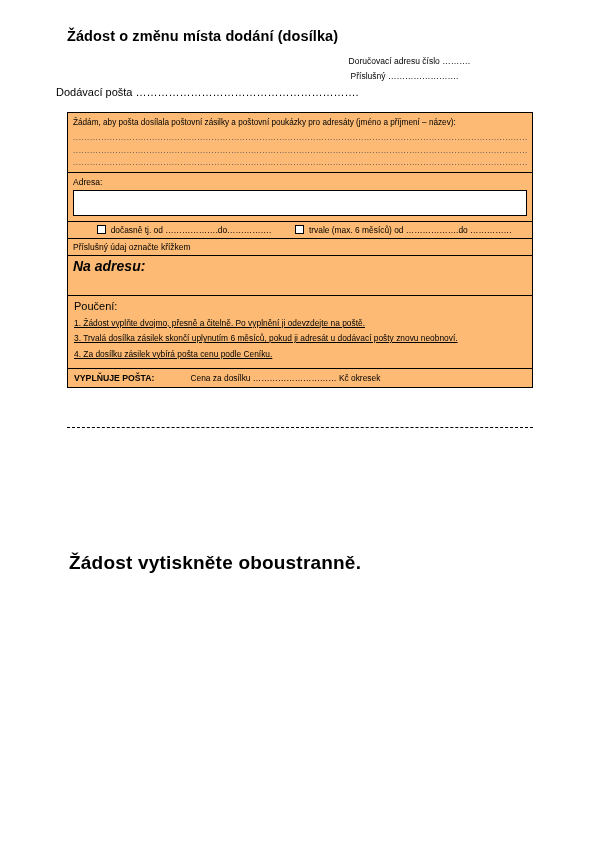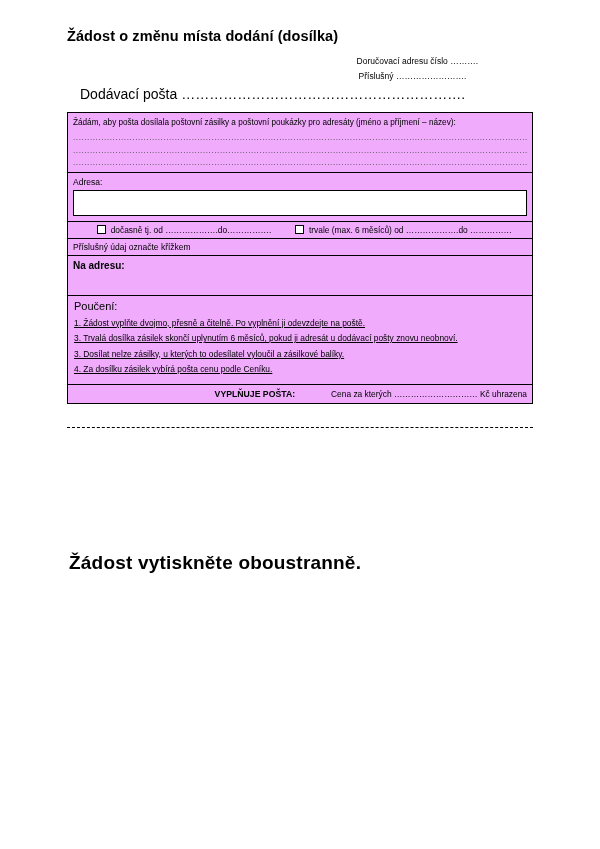--- a/index.html
+++ b/index.html
@@ -15,21 +15,20 @@
     font-family: "Liberation Sans", sans-serif;
     color: #000000;
     -webkit-font-smoothing: antialiased;
   }
 
   .page {
     position: relative;
     width: 536px;
     height: 849px;
     overflow: hidden;
-    padding-left: 8px;
   }
 
   
   .doc-title {
     position: absolute;
     left: 67px;
     top: 28px;
     font-size: 14.5px;
     font-weight: bold;
     letter-spacing: 0.1px;
@@ -47,35 +46,35 @@
   }
   .header-right .hdr-line {
     display: block;
   }
   .header-right .hdr-line.second {
     padding-left: 2px;
   }
 
   .delivery-post {
     position: absolute;
-    left: 80px;
+    left: 56px;
     top: 86px;
-    font-size: 14px;
+    font-size: 11px;
     white-space: nowrap;
   }
 
   
   .form-frame {
     position: absolute;
     left: 67px;
     top: 112px;
     width: 466px;
     border: 1.1px solid #000;
     box-sizing: border-box;
-    background: #f0abfc;
+    background: #fdba74;
   }
 
   .frame-row {
     box-sizing: border-box;
     padding: 0;
   }
   .frame-row + .frame-row {
     border-top: 1.1px solid #000;
   }
 
@@ -146,23 +145,24 @@
     line-height: 12px;
   }
 
   
   .na-adresu {
     padding: 4px 5px 4px 5px;
     height: 40px;
     box-sizing: border-box;
   }
   .na-adresu-label {
-    font-size: 10px;
-    font-weight: bold;
-    line-height: 12px;
+    font-size: 14px;
+    font-weight: bold;
+    line-height: 12px;
+    font-style: italic;
   }
 
   
   .instructions {
     padding: 4px 5px 6px 6px;
   }
   .instructions-title {
     font-size: 11px;
     font-weight: normal;
     line-height: 13px;
@@ -174,21 +174,20 @@
     white-space: nowrap;
     text-decoration: underline;
   }
 
   
   .post-row {
     display: flex;
     align-items: center;
     padding: 4px 5px 4px 6px;
     font-size: 8.5px;
-    justify-content: flex-end;
   }
   .post-row-label {
     font-weight: bold;
     font-size: 8.7px;
     margin-right: 36px;
     white-space: nowrap;
   }
   .post-row-value {
     font-size: 8.4px;
     white-space: nowrap;
@@ -257,27 +256,26 @@
 
     <div class="frame-row na-adresu">
       <div class="na-adresu-label">Na adresu:</div>
       <div></div>
     </div>
 
     <div class="frame-row instructions">
       <div class="instructions-title">Poučení:</div>
       <div class="instruction-item">1. Žádost vyplňte dvojmo, přesně a čitelně. Po vyplnění ji odevzdejte na poště.</div>
       <div class="instruction-item">3. Trvalá dosílka zásilek skončí uplynutím 6 měsíců, pokud ji adresát u dodávací pošty znovu neobnoví.</div>
-      <div class="instruction-item">3. Dosílat nelze zásilky, u kterých to odesílatel vyloučil a zásilkové balíky.</div>
       <div class="instruction-item">4. Za dosílku zásilek vybírá pošta cenu podle Ceníku.</div>
     </div>
 
     <div class="frame-row post-row">
       <span class="post-row-label">VYPLŇUJE POŠTA:</span>
-      <span class="post-row-value">Cena za kterých ………………………… Kč uhrazena</span>
+      <span class="post-row-value">Cena za dosílku ………………………… Kč okresek</span>
     </div>
 
   </div>
 
   <div class="cut-line"></div>
 
   <div class="bottom-notice">Žádost vytiskněte oboustranně.</div>
 
 </div>
 

